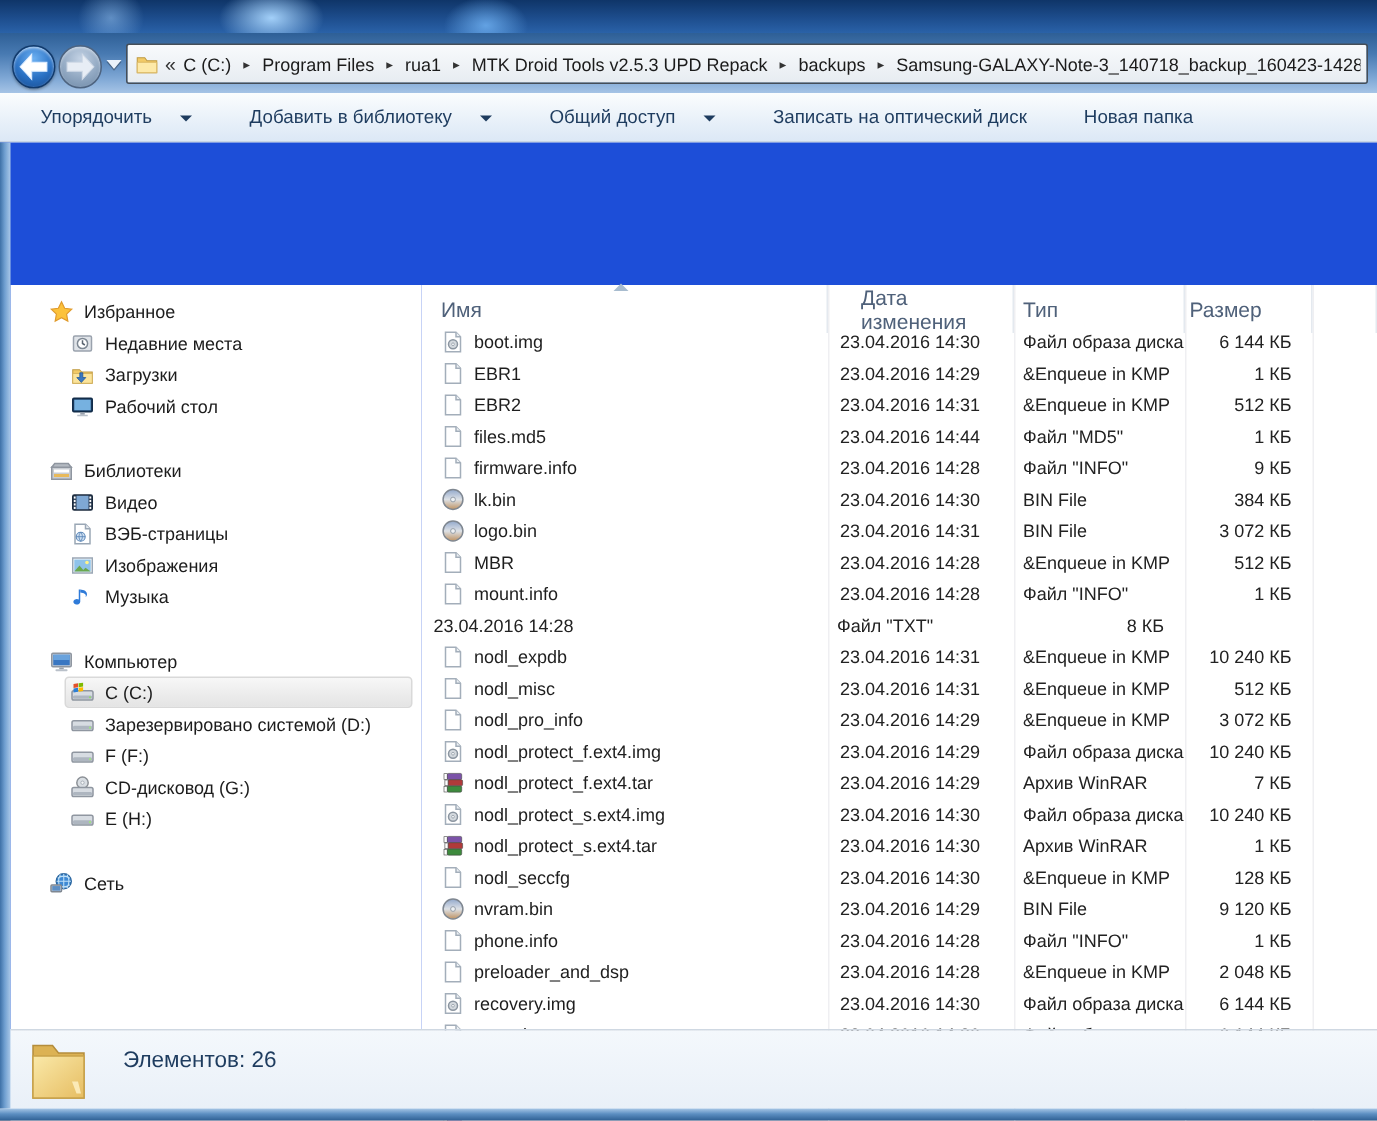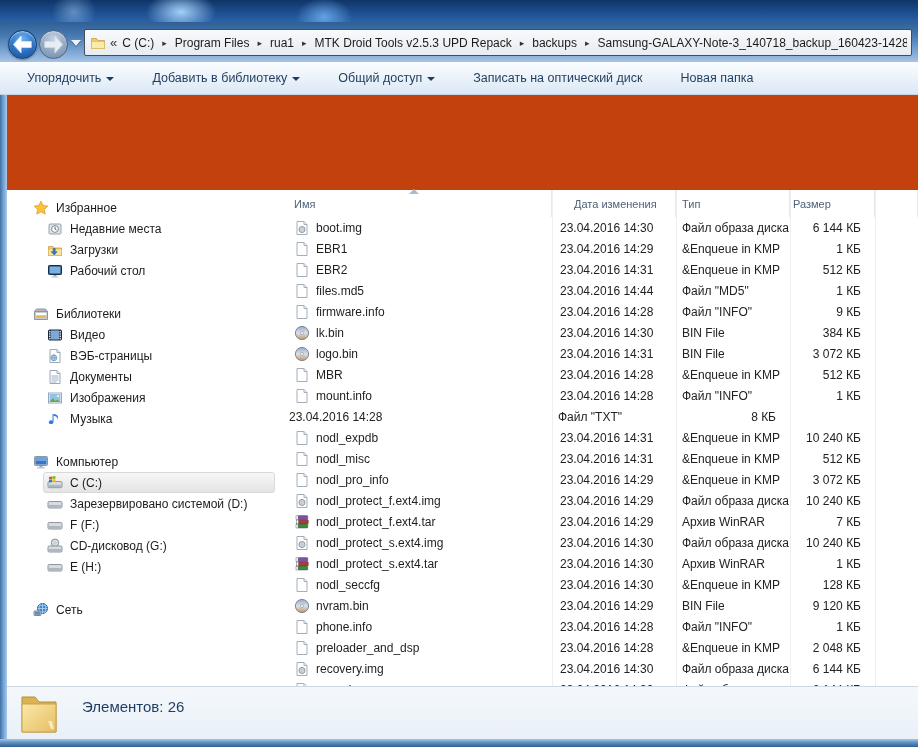--- a/index.html
+++ b/index.html
@@ -27,41 +27,41 @@
     background:linear-gradient(#f8fafc,#e7ecf1);display:flex;align-items:center;padding:0 4px 0 5px;overflow:hidden;white-space:nowrap;cursor:text;}
   .crumb-ovf{font-size:13px;color:#333;margin:0 4px 1px 4px;}
   .crumb{font-size:12px;color:#1b1b1b;padding:0 1px;cursor:pointer;}
   .crumb-sep{font-size:9px;color:#333;padding:0 7px;}
   .breadcrumb{display:flex;align-items:center;overflow:hidden;}
 
   
   .toolbar{position:absolute;left:0;top:62px;width:918px;height:33px;
     background:linear-gradient(180deg,#fbfdfe,#e9f1f9 55%,#dce8f6);
     border-bottom:1px solid #c7d4e3;display:flex;align-items:center;padding-left:27px;gap:38px;}
-  .tb-item{font-size:12.5px;color:#1e3c5f;display:flex;align-items:center;gap:5px;cursor:pointer;white-space:nowrap;}
+  .tb-item{font-size:12.5px;color:#1e3c5f;display:flex;align-items:center;gap:19px;cursor:pointer;white-space:nowrap;}
   .tb-caret{width:0;height:0;border-left:4px solid transparent;border-right:4px solid transparent;border-top:4px solid #1e3c5f;margin-top:2px;}
 
   
-  .content{position:absolute;left:0;top:95px;width:918px;height:591px;background:#c2410c;}
+  .content{position:absolute;left:0;top:95px;width:918px;height:591px;background:#1d4ed8;}
   .left-border{position:absolute;left:0;top:95px;width:7px;height:644px;
     background:linear-gradient(90deg,#3e71a7,#6f9fd0 45%,#a9c8e8);z-index:5;}
   .sidebar{position:absolute;left:7px;top:95px;width:274px;height:591px;background:#fff;padding-top:7px;overflow:hidden;}
   .side-row{height:21px;display:flex;align-items:center;gap:7px;font-size:12px;color:#1c1c1c;
     margin:0 6px 0 22px;padding-left:3px;border:1px solid transparent;border-radius:3px;cursor:pointer;white-space:nowrap;}
   .side-row.child{margin-left:36px;}
   .side-row.gap{margin-top:22px;}
   .side-row.sel{background:linear-gradient(#f7f7f7,#e4e4e4);border-color:#d9d9d9;}
   .icon{display:inline-flex;width:16px;height:16px;flex:0 0 16px;}
   .icon svg{width:100%;height:100%;}
 
   
   .filelist{position:absolute;left:281px;top:95px;width:637px;height:591px;background:#fff;}
   .colsep{position:absolute;top:0;bottom:14px;width:1px;background:#efeff2;}
   .colheads{position:relative;display:grid;grid-template-columns:271px 124px 114px 85px 1fr;height:27px;align-items:center;
-    font-size:11px;color:#4f617a;text-align:right;}
+    font-size:14px;color:#4f617a;}
   .colhead{height:100%;display:flex;align-items:center;border-right:1px solid #e4e9ef;cursor:pointer;position:relative;}
   .ch-name{padding-left:13px;}
   .ch-date{padding-left:22px;}
   .ch-type{padding-left:6px;}
   .ch-size{padding-left:3px;}
   .sort-arrow{position:absolute;left:128px;top:-1px;width:0;height:0;border-left:5px solid transparent;border-right:5px solid transparent;border-bottom:5px solid #a8bccf;}
   .rows{position:absolute;left:0;top:27px;right:0;bottom:0;overflow:hidden;}
   .frow{display:grid;grid-template-columns:271px 124px 114px 85px 1fr;height:21px;align-items:center;font-size:12px;color:#1e1e1e;cursor:default;}
   .c-name{display:flex;align-items:center;gap:6px;padding-left:13px;overflow:hidden;white-space:nowrap;}
   .c-date{padding-left:8px;color:#222;white-space:nowrap;}
@@ -222,32 +222,20 @@
               <path d="M10 1.5v3h3" fill="#e8edf2" stroke="#9aa7b5"></path>
               <circle cx="6.8" cy="9.8" r="3" fill="#cfe0f2" stroke="#5b87b8" stroke-width=".7"></circle>
               <path d="M3.8 9.8h6M6.8 6.8c-1.5 2-1.5 4 0 6c1.5-2 1.5-4 0-6" stroke="#5b87b8" fill="none" stroke-width=".6"></path>
             </svg>
           </span>
           <span>ВЭБ-страницы</span>
         </div>
         <div class="side-row child">
           <span class="icon">
             <svg viewBox="0 0 16 16">
-              <path d="M3 1.5h7l3 3v10H3z" fill="#fff" stroke="#9aa7b5"></path>
-              <path d="M10 1.5v3h3" fill="#e8edf2" stroke="#9aa7b5"></path>
-              <g stroke="#8fa8c6" stroke-width=".9">
-                <path d="M4.5 7h7M4.5 9h7M4.5 11h7M4.5 13h5" fill="none"></path>
-              </g>
-            </svg>
-          </span>
-          <span>Документы</span>
-        </div>
-        <div class="side-row child">
-          <span class="icon">
-            <svg viewBox="0 0 16 16">
               <rect x="1.5" y="3" width="13" height="10" fill="#fff" stroke="#9aa7b5"></rect>
               <rect x="2.5" y="4" width="11" height="8" fill="#8fc3ea"></rect>
               <path d="M2.5 12l3.5-4 2.5 3 1.5-1.5 3.5 2.5z" fill="#6aa84f"></path>
               <circle cx="11" cy="6" r="1.2" fill="#fff48a"></circle>
             </svg>
           </span>
           <span>Изображения</span>
         </div>
         <div class="side-row child">
           <span class="icon">

